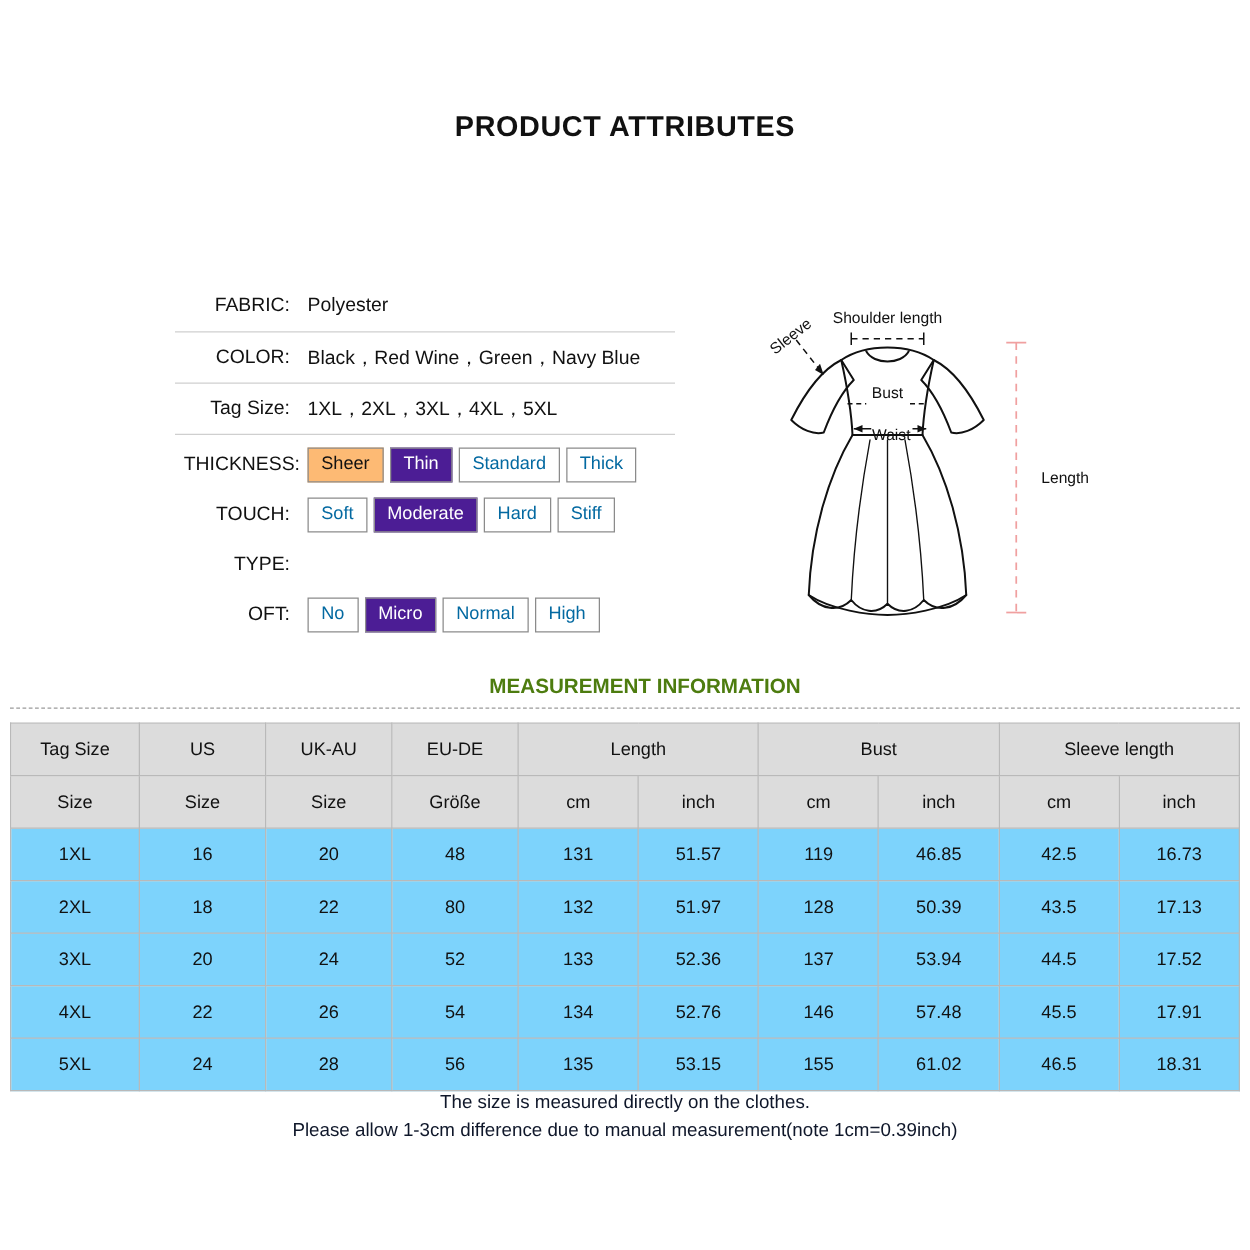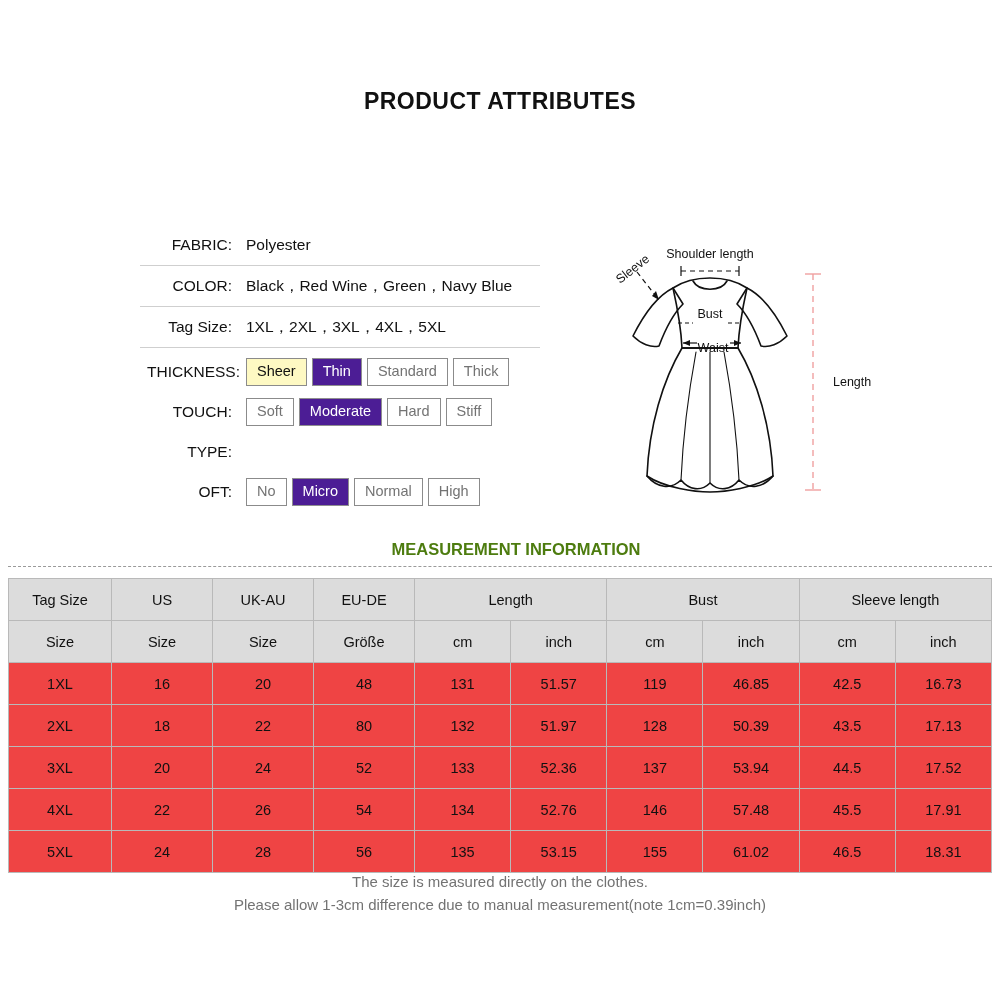--- a/index.html
+++ b/index.html
@@ -64,21 +64,21 @@
     display: flex;
     gap: 5px;
     padding-left: 6px;
   }
   .opt {
     border: 1px solid #8b8b8b;
     background: #ffffff;
     font-size: 14.5px;
     padding: 5px 10px 6px 10px;
     line-height: 1;
-    color: #737373;
+    color: #0369a1;
     white-space: nowrap;
   }
   .opt.selected {
     background: #4c1d95;
     color: #ffffff;
     border-color: #8f8f8f;
   }
 
   
   .diagram {
@@ -127,39 +127,39 @@
     font-size: 14.5px;
     color: #111;
     text-align: center;
     height: 39px;
     font-weight: normal;
   }
   table.size-table thead th {
     background: #dcdcdc;
   }
   table.size-table tbody td {
-    background: #ef4444;
+    background: #7dd3fc;
   }
   .c-tag { width: 100px; }
   .c-us { width: 98px; }
   .c-uk { width: 98px; }
   .c-eu { width: 98px; }
   .c-half { width: 98px; }
 
   
   .notes {
     position: absolute;
     top: 870px;
     left: 0;
     width: 1000px;
     text-align: center;
   }
   .notes div {
     font-size: 15px;
-    color: #737373;
+    color: #0f172a;
     line-height: 1.55;
   }
 </style>
 </head>
 <body>
 
 <div class="page-title">PRODUCT ATTRIBUTES</div>
 
 <div class="attributes-wrap">
 
@@ -174,21 +174,21 @@
   </div>
 
   <div class="attr-row with-line">
     <span class="attr-label">Tag Size:</span>
     <span class="attr-value">1XL，2XL，3XL，4XL，5XL</span>
   </div>
 
   <div class="attr-row" style="margin-top:4px;">
     <span class="attr-label wide">THICKNESS:</span>
     <span class="opt-group">
-      <span class="opt selected" style="background:#fef9c3;color:#111;border-color:#8b8b8b;">Sheer</span>
+      <span class="opt selected" style="background:#fdba74;color:#111;border-color:#8b8b8b;">Sheer</span>
       <span class="opt selected">Thin</span>
       <span class="opt">Standard</span>
       <span class="opt">Thick</span>
     </span>
   </div>
 
   <div class="attr-row">
     <span class="attr-label">TOUCH:</span>
     <span class="opt-group">
       <span class="opt">Soft</span>

